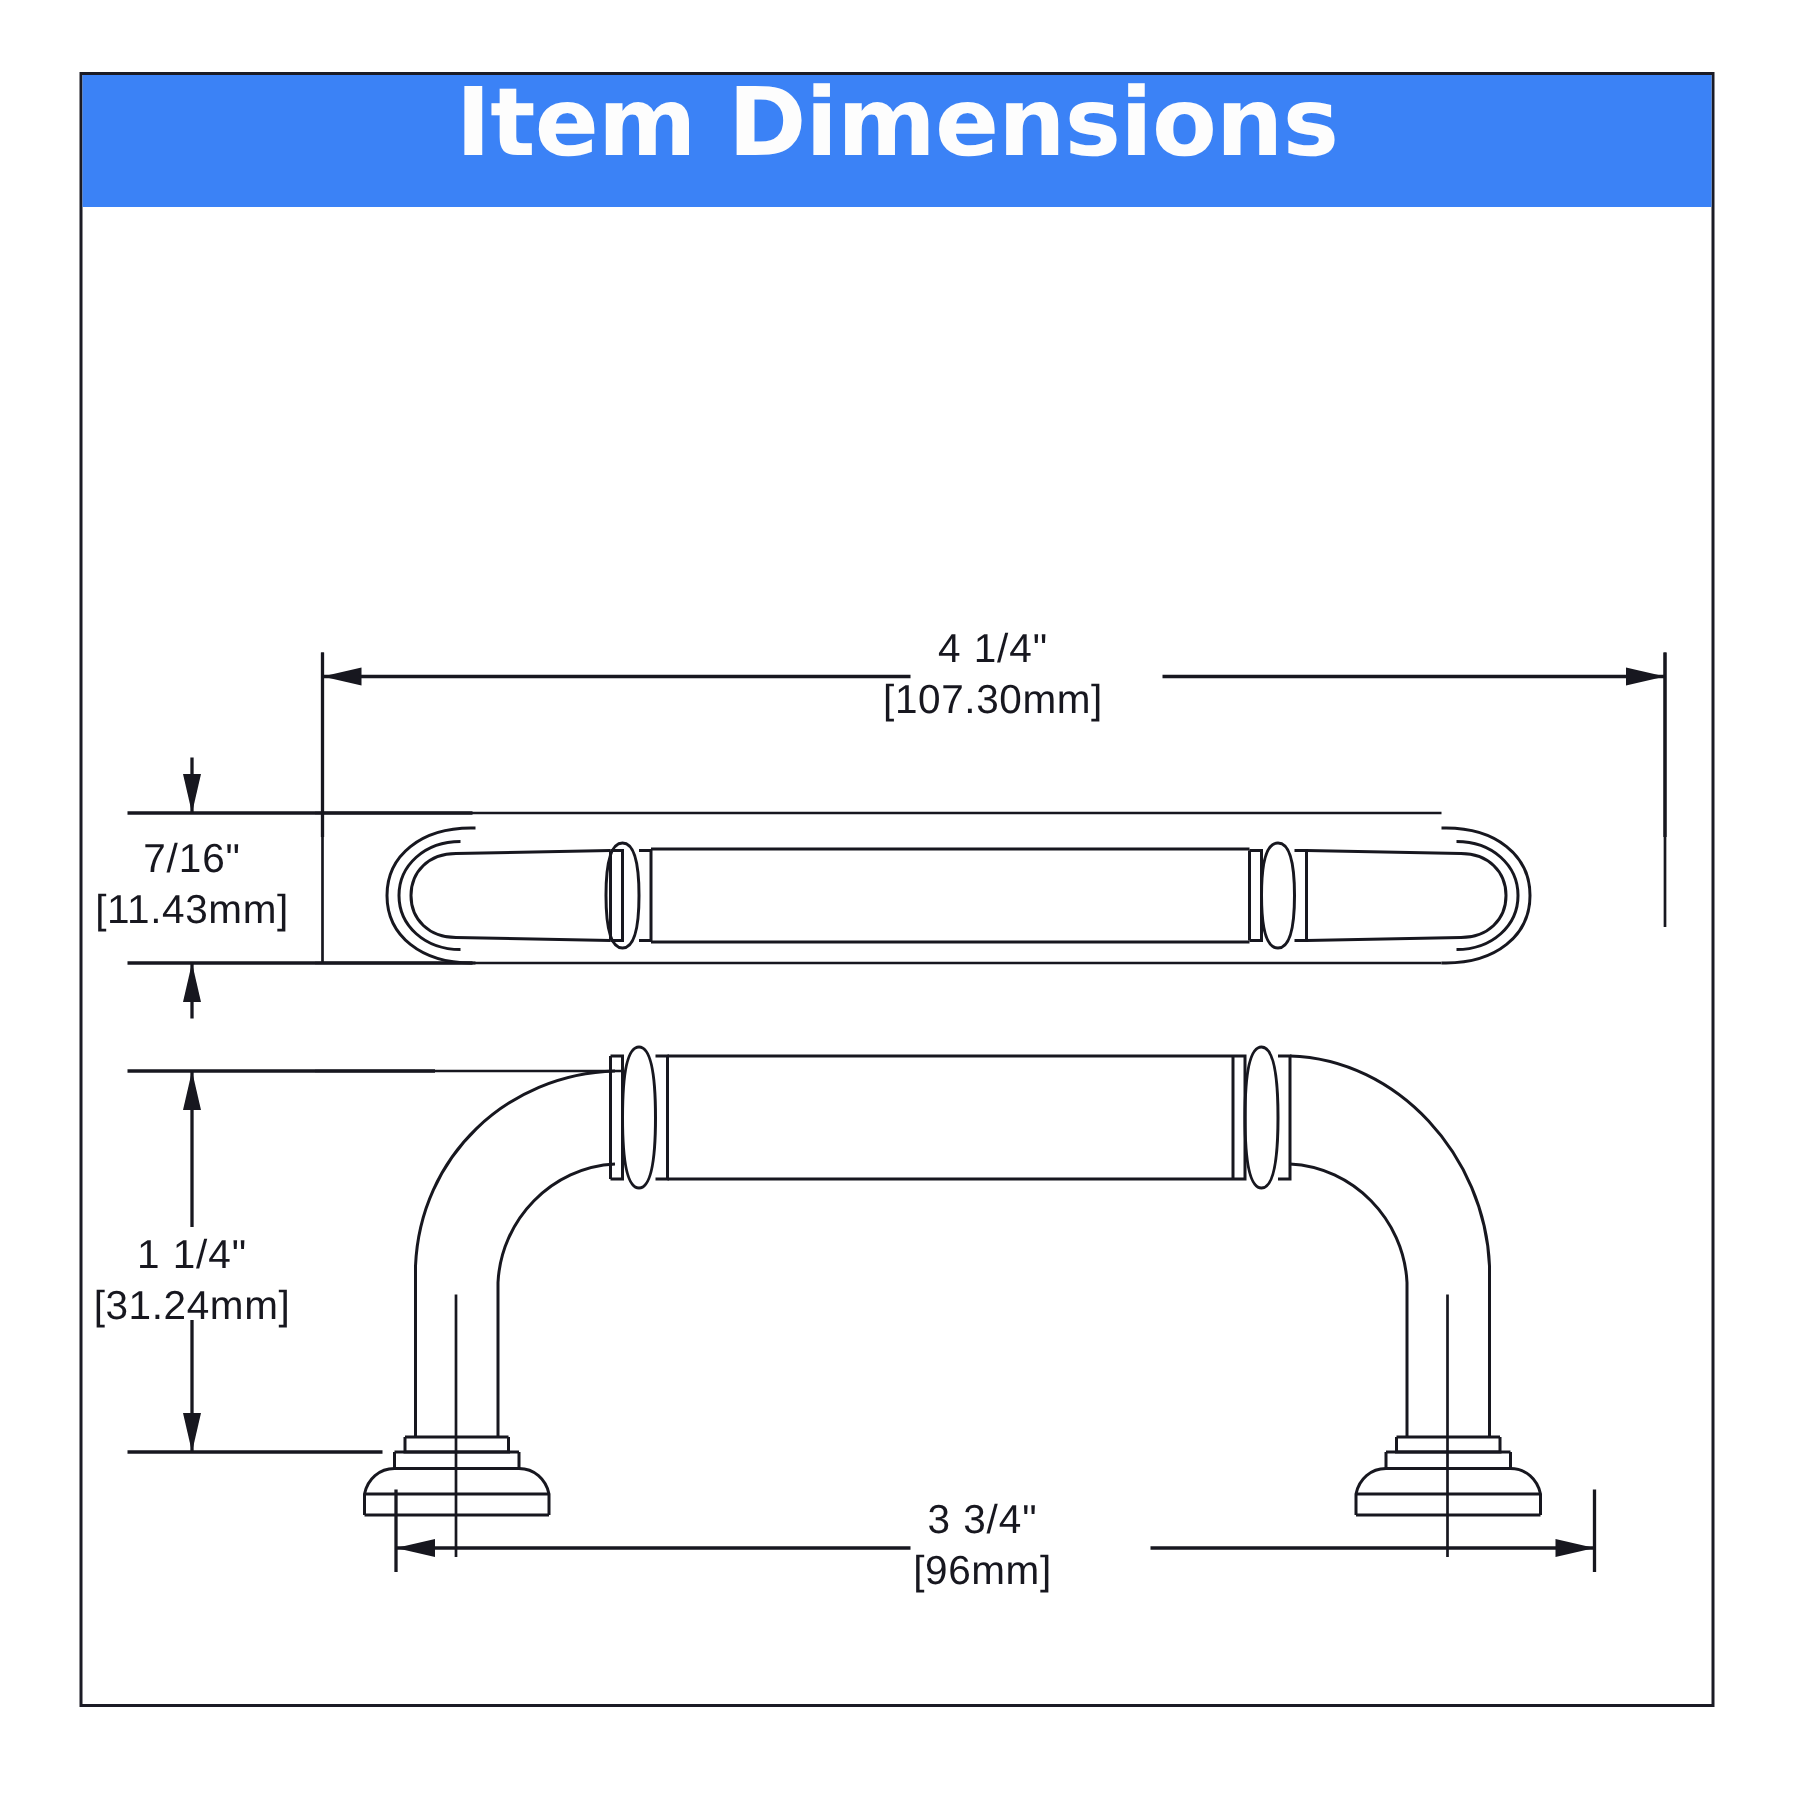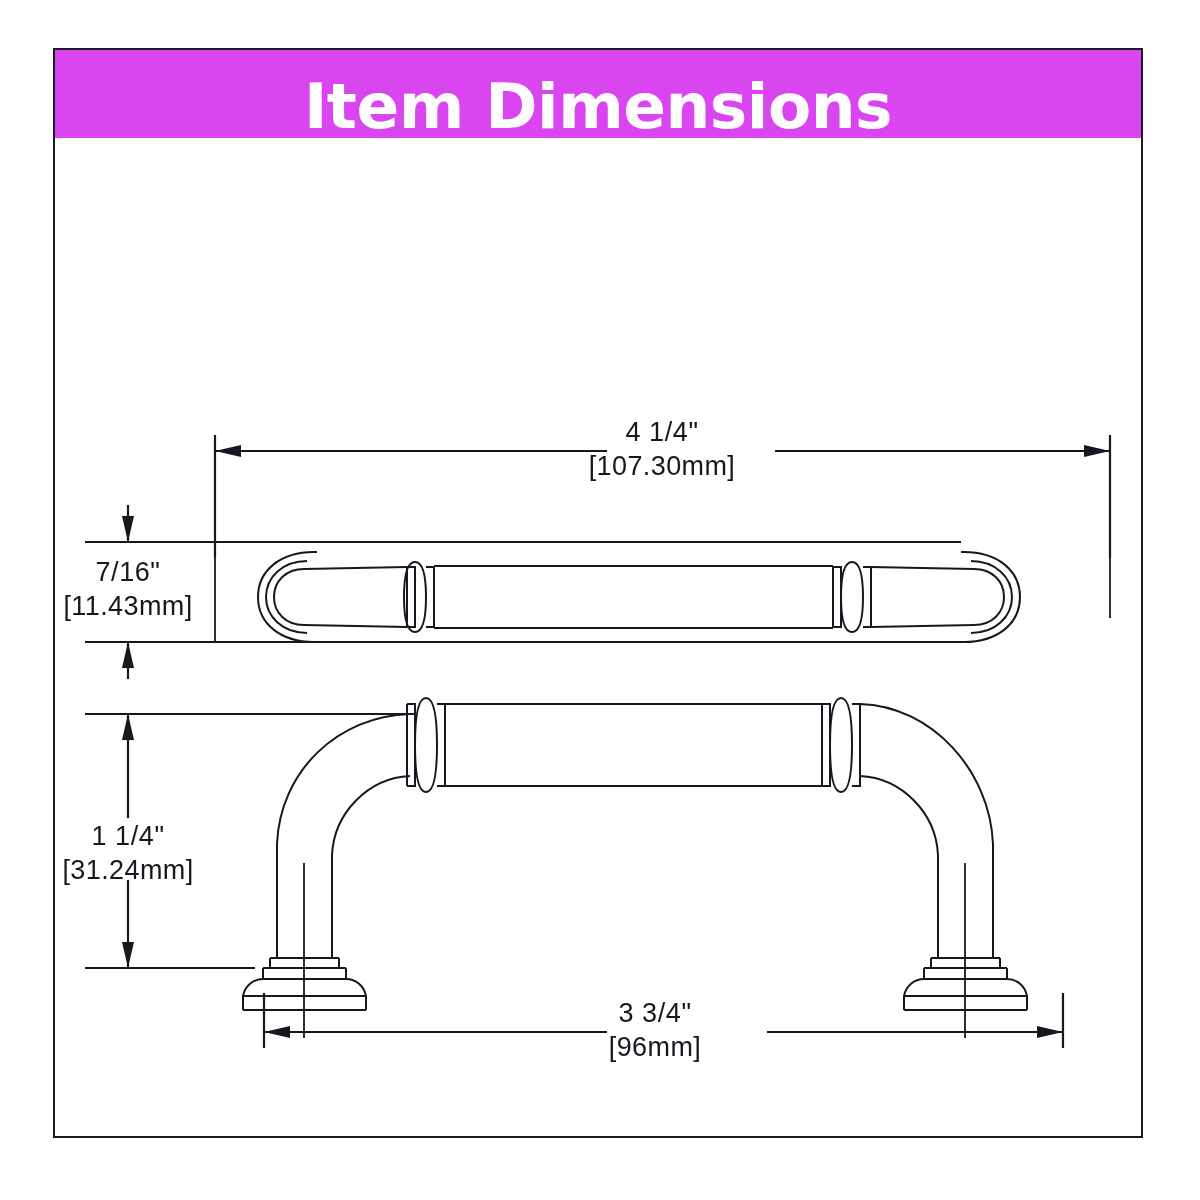--- a/index.html
+++ b/index.html
@@ -28,23 +28,23 @@
     border: 2px solid #1b1b25;
     box-sizing: border-box;
     background: #ffffff;
   }
   #title-bar {
     position: absolute;
     left: 0;
     top: 0;
     width: 100%;
     height: 88px;
-    background: #d946ef;
+    background: #3b82f6;
     display: flex;
-    align-items: flex-end;
+    align-items: flex-start;
     justify-content: center;
     box-sizing: border-box;
   }
   #title-text {
     color: #fdfdfd;
     font-size: 63px;
     font-weight: bold;
     letter-spacing: -0.5px;
     line-height: 1;
     font-family: "DejaVu Sans", sans-serif;

